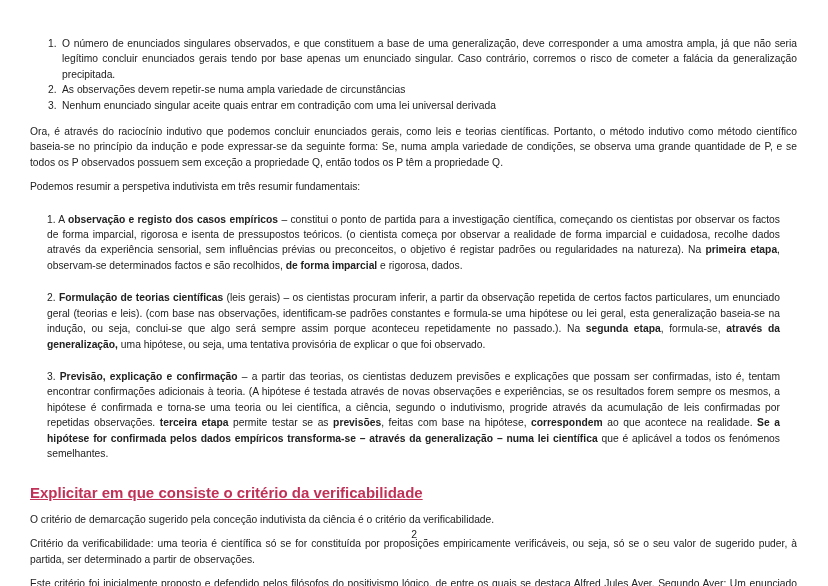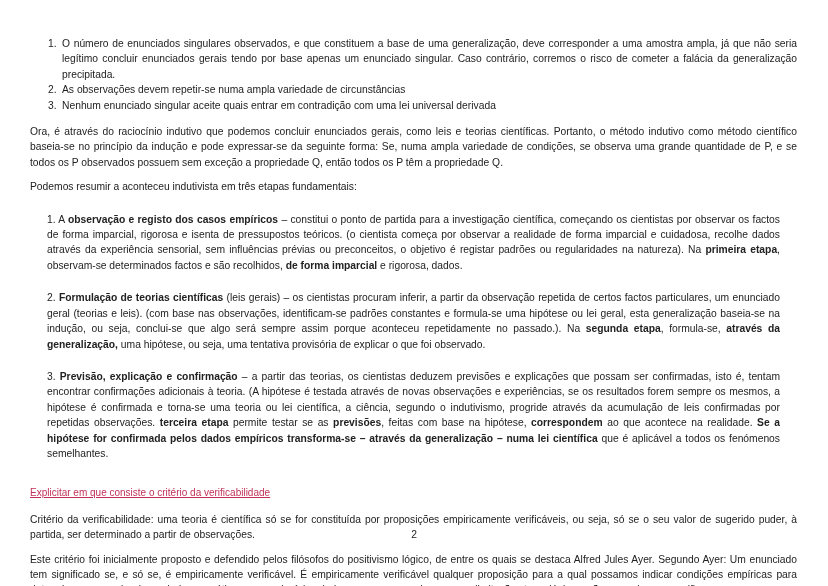--- a/index.html
+++ b/index.html
@@ -26,22 +26,22 @@
   }
   .intro-list .num {
     position: absolute;
     left: 18px;
     top: 0;
   }
   .steps p { margin: 17px; }
   .steps { margin: 0 0 0 0; }
   .section-heading {
     margin: 24px 0 11px 0;
-    font-size: 10px;
-    font-weight: normal;
+    font-size: 15px;
+    font-weight: bold;
     color: var(--accent);
     text-decoration: underline;
   }
   .page-number {
     position: absolute;
     bottom: 44px;
     left: 0;
     right: 0;
     text-align: center;
   }
@@ -62,28 +62,29 @@
       <span>As observações devem repetir-se numa ampla variedade de circunstâncias</span>
     </li>
     <li>
       <span class="num">3.</span>
       <span>Nenhum enunciado singular aceite quais entrar em contradição com uma lei universal derivada</span>
     </li>
   </ol>
 
   <p>Ora, é através do raciocínio indutivo que podemos concluir enunciados gerais, como leis e teorias científicas. Portanto, o método indutivo como método científico baseia-se no princípio da indução e pode expressar-se da seguinte forma: Se, numa ampla variedade de condições, se observa uma grande quantidade de P, e se todos os P observados possuem sem exceção a propriedade Q, então todos os P têm a propriedade Q.</p>
 
-  <p>Podemos resumir a aconteceu indutivista em três etapas fundamentais:</p>
+  <p>Podemos resumir a perspetiva indutivista em três resumir fundamentais:</p>
 
   <div class="steps">
     <p><span>1. A </span><b>observação e registo dos casos empíricos</b><span> – constitui o ponto de partida para a investigação científica, começando os cientistas por observar os factos de forma imparcial, rigorosa e isenta de pressupostos teóricos. (o cientista começa por observar a realidade de forma imparcial e cuidadosa, recolhe dados através da experiência sensorial, sem influências prévias ou preconceitos, o objetivo é registar padrões ou regularidades na natureza). Na </span><b>primeira etapa</b><span>, observam-se determinados factos e são recolhidos, </span><b>de forma imparcial</b><span> e rigorosa, dados.</span></p>
     <p><span>2. </span><b>Formulação de teorias científicas</b><span> (leis gerais) – os cientistas procuram inferir, a partir da observação repetida de certos factos particulares, um enunciado geral (teorias e leis). (com base nas observações, identificam-se padrões constantes e formula-se uma hipótese ou lei geral, esta generalização baseia-se na indução, ou seja, conclui-se que algo será sempre assim porque aconteceu repetidamente no passado.). Na </span><b>segunda etapa</b><span>, formula-se, </span><b>através da generalização,</b><span> uma hipótese, ou seja, uma tentativa provisória de explicar o que foi observado.</span></p>
     <p><span>3. </span><b>Previsão, explicação e confirmação</b><span> – a partir das teorias, os cientistas deduzem previsões e explicações que possam ser confirmadas, isto é, tentam encontrar confirmações adicionais à teoria. (A hipótese é testada através de novas observações e experiências, se os resultados forem sempre os mesmos, a hipótese é confirmada e torna-se uma teoria ou lei científica, a ciência, segundo o indutivismo, progride através da acumulação de leis confirmadas por repetidas observações. </span><b>terceira etapa</b><span> permite testar se as </span><b>previsões</b><span>, feitas com base na hipótese, </span><b>correspondem</b><span> ao que acontece na realidade. </span><b>Se a hipótese for confirmada pelos dados empíricos transforma-se – através da generalização – numa lei científica</b><span> que é aplicável a todos os fenómenos semelhantes.</span></p>
   </div>
 
   <h2 class="section-heading">Explicitar em que consiste o critério da verificabilidade</h2>
 
+  <p>O critério de demarcação sugerido pela conceção indutivista da ciência é o critério da verificabilidade.</p>
   <p>Critério da verificabilidade: uma teoria é científica só se for constituída por proposições empiricamente verificáveis, ou seja, só se o seu valor de sugerido puder, à partida, ser determinado a partir de observações.</p>
   <p>Este critério foi inicialmente proposto e defendido pelos filósofos do positivismo lógico, de entre os quais se destaca Alfred Jules Ayer. Segundo Ayer: Um enunciado tem significado se, e só se, é empiricamente verificável. É empiricamente verificável qualquer proposição para a qual possamos indicar condições empíricas para determinar o seu valor de verdade, na prática ou em princípio, ainda que possa suceder que, por limitações tecnológicas, não a consigamos verificar.</p>
 
   <div class="page-number">2</div>
 
 </div>
 
 </body></html>

